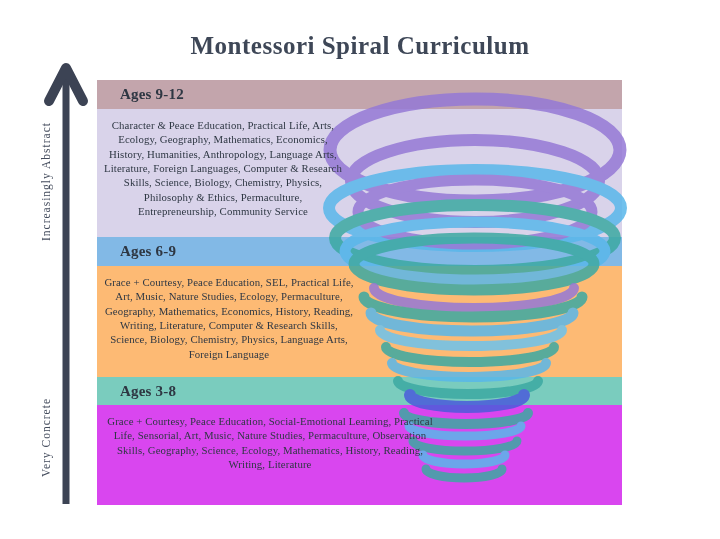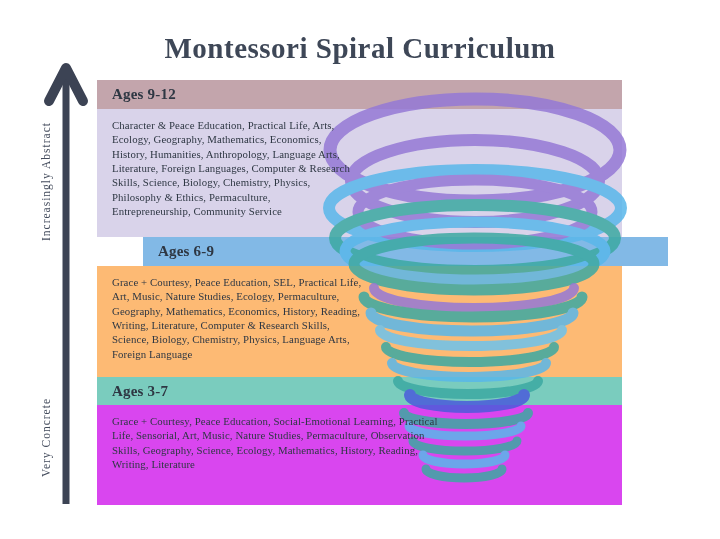--- a/index.html
+++ b/index.html
@@ -3,37 +3,37 @@
 <meta charset="utf-8">
 <style>
   * { margin:0; padding:0; box-sizing:border-box; }
   html,body { background:#ffffff; }
   .page {
     position:relative; width:720px; height:539px; background:#ffffff;
     font-family:"Liberation Serif","DejaVu Serif",serif; overflow:hidden;
   }
   .title {
     position:absolute; top:32px; left:0; width:720px; text-align:center;
-    font-size:29px; font-weight:600; color:#3e4757; letter-spacing:0.5px;
+    font-size:25px; font-weight:600; color:#3e4757; letter-spacing:0.5px;
   }
   
   .arrow-svg { position:absolute; left:42px; top:60px; width:48px; height:448px; }
   .vlabel {
     position:absolute; writing-mode:vertical-rl; transform:rotate(180deg);
     font-size:11.5px; color:#434b5c; letter-spacing:1px; white-space:nowrap;
   }
   .vlabel-top { left:40px; top:122px; }
   .vlabel-bottom { left:40px; top:398px; }
   
   .bands { position:absolute; left:97px; top:80px; width:525px; }
-  .hdr { width:100%; padding-left:15px; font-weight:bold; font-size:15px; color:#2e3743; display:flex; align-items:center; letter-spacing:0.2px; }
+  .hdr { width:100%; padding-left:23px; font-weight:bold; font-size:15px; color:#2e3743; display:flex; align-items:center; letter-spacing:0.2px; }
   .hdr-1 { height:29px; background:#c3a5ac; }
-  .hdr-2 { height:29px; background:#82b9e6;margin-left:46px; }
+  .hdr-2 { height:29px; background:#82b9e6; }
   .hdr-3 { height:28px; background:#7accbe; }
-  .body { width:100%; padding:9px 0 0 15px; }
+  .body { width:100%; padding:9px 0 0 7px;text-align:center; }
   .body-1 { height:128px; background:#d9d3ea; }
   .body-2 { height:111px; background:#fdba74; }
   .body-3 { height:100px; background:#d946ef; }
   .subjects { font-size:10.8px; line-height:1.33; color:#2e3743; letter-spacing:0.1px; position:relative; z-index:3; }
   .subjects-1 { width:238px; }
   .subjects-2 { width:250px; }
   .subjects-3 { width:332px; }
   .hdr-label { position:relative; z-index:3; }
   
   .spiral-svg { position:absolute; left:0; top:0; width:720px; height:539px; z-index:2; pointer-events:none; }
@@ -61,21 +61,21 @@
     <div class="body body-1">
       <p class="subjects subjects-1">Character &amp; Peace Education, Practical Life, Arts, Ecology, Geography, Mathematics, Economics, History, Humanities, Anthropology, Language Arts, Literature, Foreign Languages, Computer &amp; Research Skills, Science, Biology, Chemistry, Physics, Philosophy &amp; Ethics, Permaculture, Entrepreneurship, Community Service</p>
     </div>
     <div class="hdr hdr-2">
       <span class="hdr-label">Ages 6-9</span>
     </div>
     <div class="body body-2">
       <p class="subjects subjects-2">Grace + Courtesy, Peace Education, SEL, Practical Life, Art, Music, Nature Studies, Ecology, Permaculture, Geography, Mathematics, Economics, History, Reading, Writing, Literature, Computer &amp; Research Skills, Science, Biology, Chemistry, Physics, Language Arts, Foreign Language</p>
     </div>
     <div class="hdr hdr-3">
-      <span class="hdr-label">Ages 3-7</span>
+      <span class="hdr-label">Ages 3-8</span>
     </div>
     <div class="body body-3">
       <p class="subjects subjects-3">Grace + Courtesy, Peace Education, Social-Emotional Learning, Practical Life, Sensorial, Art, Music, Nature Studies, Permaculture, Observation Skills, Geography, Science, Ecology, Mathematics, History, Reading, Writing, Literature</p>
     </div>
   </div>
 
   <svg class="spiral-svg" viewBox="0 0 720 539" aria-hidden="true">
     <g fill="none" stroke-linecap="round" opacity="0.85">
       <ellipse cx="475" cy="150" rx="145" ry="51" stroke="#9579d6" stroke-width="13"></ellipse>
       <ellipse cx="475" cy="181" rx="124" ry="41" stroke="#9579d6" stroke-width="12"></ellipse>

